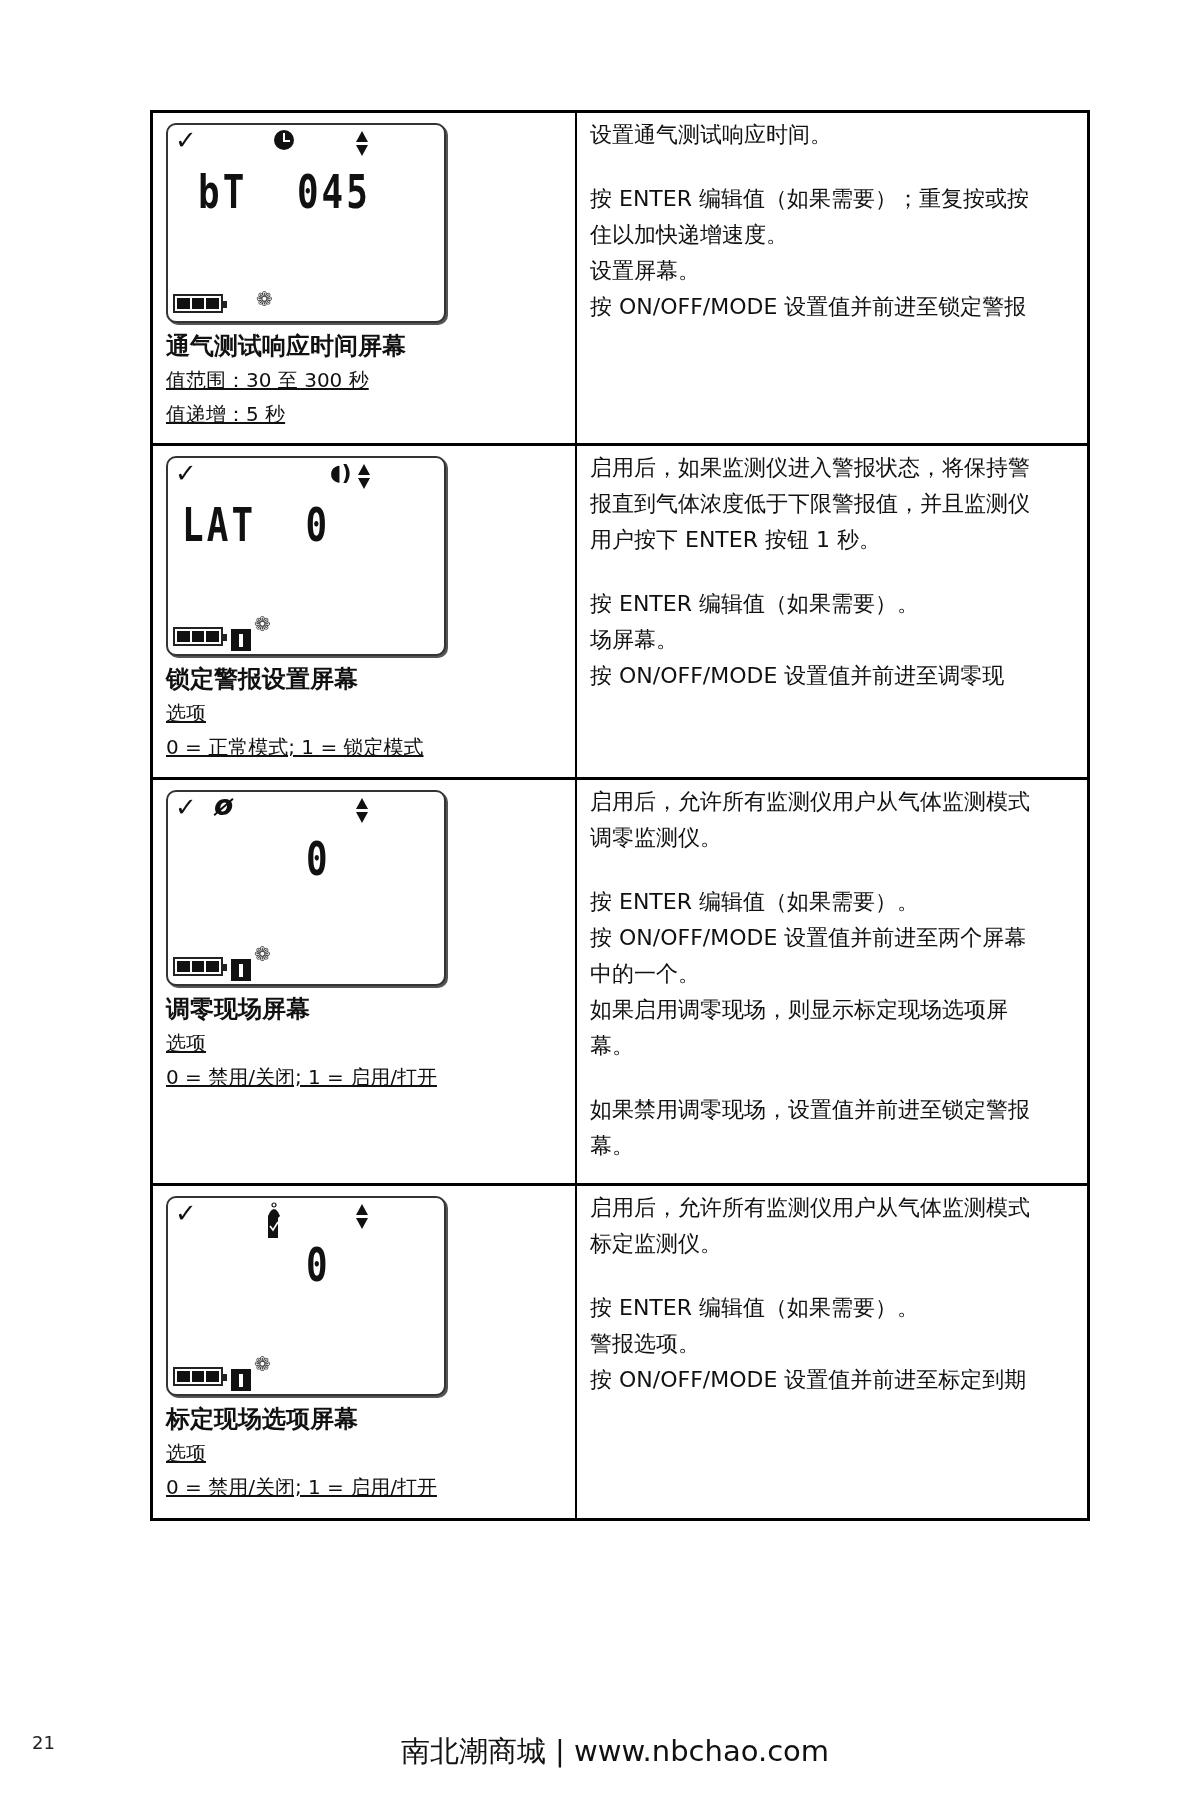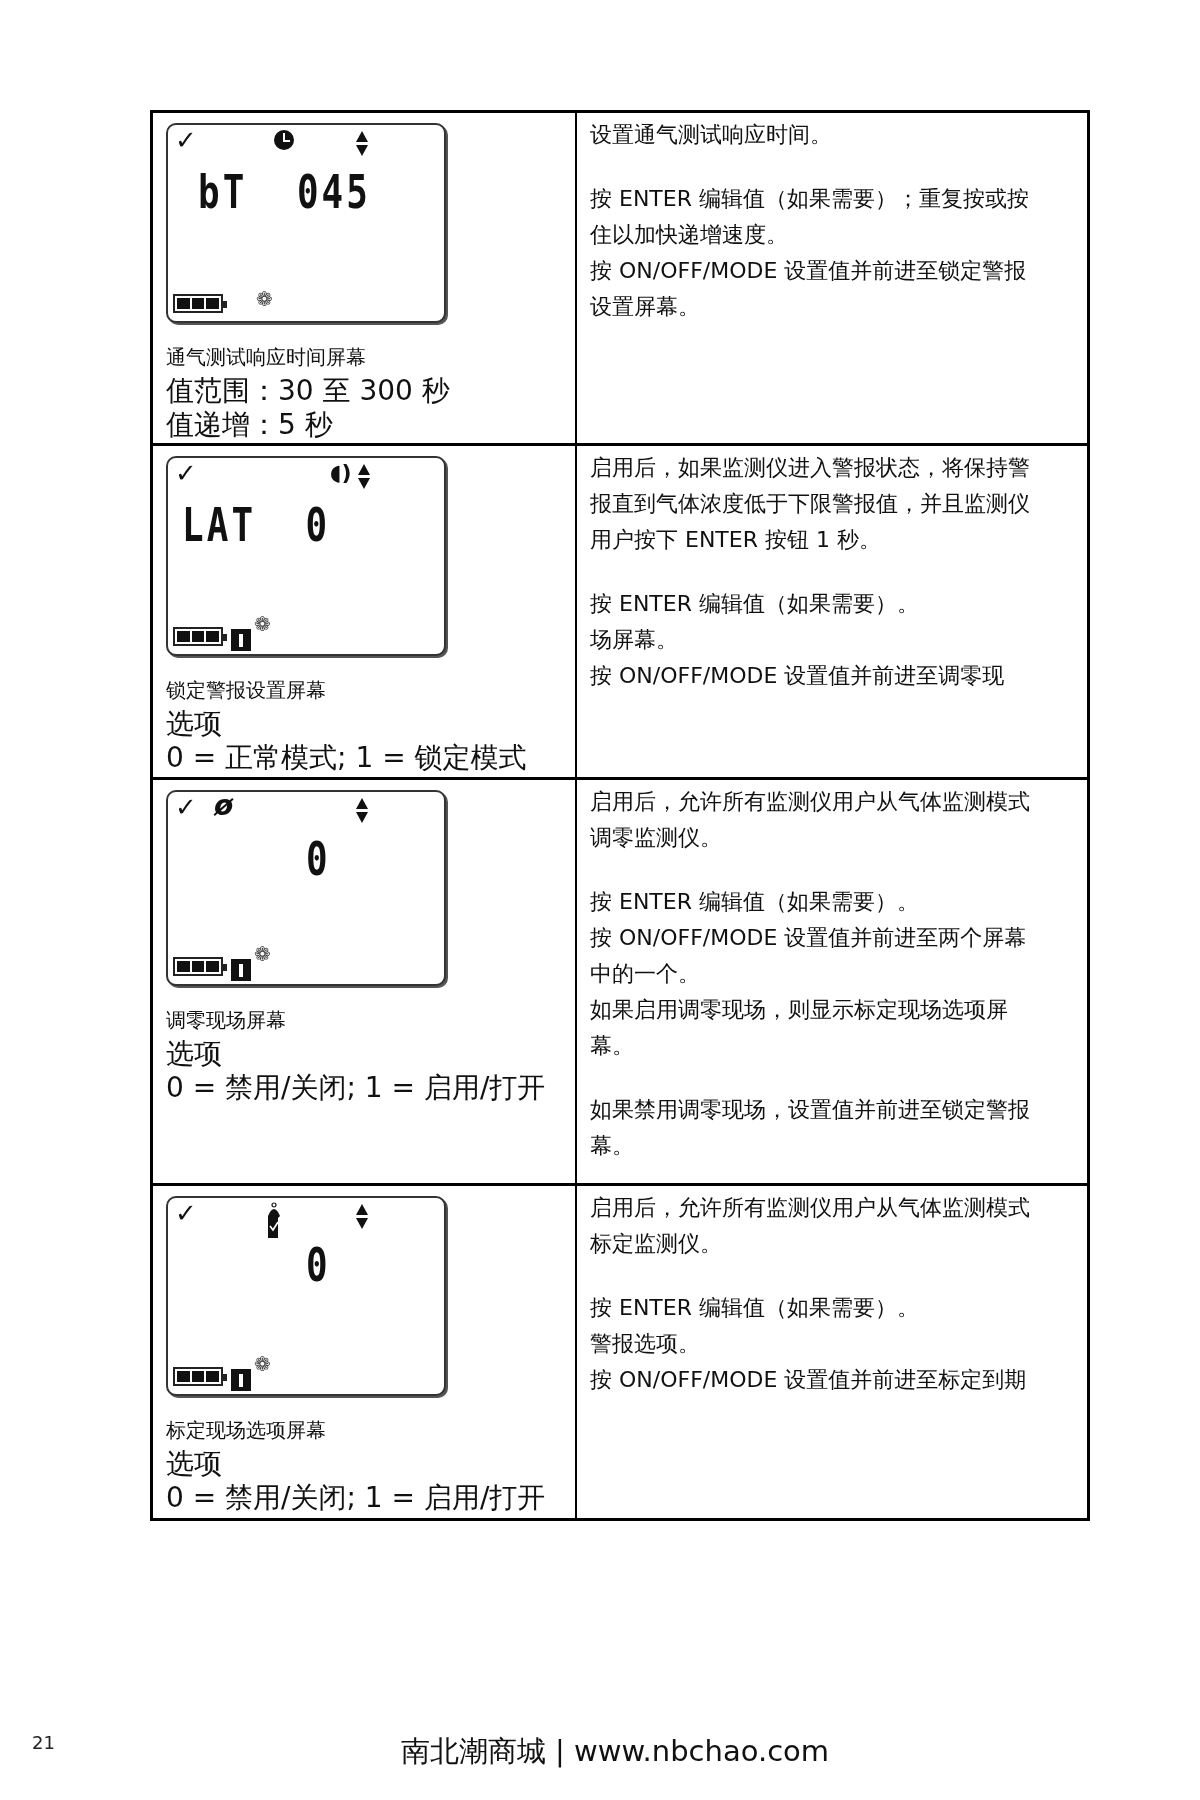--- a/index.html
+++ b/index.html
@@ -21,22 +21,22 @@
   .battery .tip { position:absolute; right:-6px; top:5px; width:4px; height:7px; background:#222; }
   .lockbox { position:absolute; bottom:3px; width:20px; height:22px; background:#111; }
   .lockbox .bar { position:absolute; left:8px; top:5px; width:4px; height:13px; background:#fff; }
   .fan { position:absolute; bottom:12px; width:20px; height:20px; font-size:20px; line-height:20px; color:#444; }
   .clock { position:absolute; left:106px; top:5px; width:20px; height:20px; border-radius:50%; background:#111; }
   .clock::before { content:""; position:absolute; left:9px; top:3px; width:2px; height:8px; background:#fff; }
   .clock::after { content:""; position:absolute; left:9px; top:10px; width:7px; height:2px; background:#fff; }
   .horn { position:absolute; top:4px; font-size:22px; line-height:1; font-weight:bold; }
   .zero-icon { position:absolute; left:46px; top:0px; font-size:28px; font-weight:bold; font-style:italic; line-height:1; }
   .cyl { position:absolute; left:98px; top:4px; width:16px; height:38px; }
-  .title { font-weight:normal; font-size:20px; line-height:34px; margin-top:17px; }
-  .sub { font-size:28px; line-height:34px; }
+  .title { font-weight:bold; font-size:24px; line-height:34px; margin-top:6px; }
+  .sub { font-size:20px; line-height:34px;text-decoration:underline; }
   .desc p { margin:0; font-size:22px; line-height:36px; }
   .desc .gap { height:28px; }
   .page-no { position:absolute; left:32px; top:1732px; font-size:18px; color:#222; }
   .footer { position:absolute; left:0; width:1230px; top:1732px; text-align:center; font-size:29px; color:#111; }
 </style>
 </head>
 <body>
 
 <div class="table">
 
@@ -60,22 +60,22 @@
       </div>
       <div class="title">通气测试响应时间屏幕</div>
       <div class="sub">值范围：30 至 300 秒</div>
       <div class="sub">值递增：5 秒</div>
     </div>
     <div class="cell-right desc">
       <p>设置通气测试响应时间。</p>
       <div class="gap"></div>
       <p>按 ENTER 编辑值（如果需要）；重复按或按</p>
       <p>住以加快递增速度。</p>
+      <p>设置屏幕。</p>
       <p>按 ON/OFF/MODE 设置值并前进至锁定警报</p>
-      <p>设置屏幕。</p>
     </div>
   </div>
 
   <div class="row" style="height:334px;">
     <div class="cell-left">
       <div class="lcd">
         <span class="check">✓</span>
         <span class="horn" style="left:162px;">◖)</span>
         <div class="arrows" style="left:190px;">
             <div class="up"></div>

